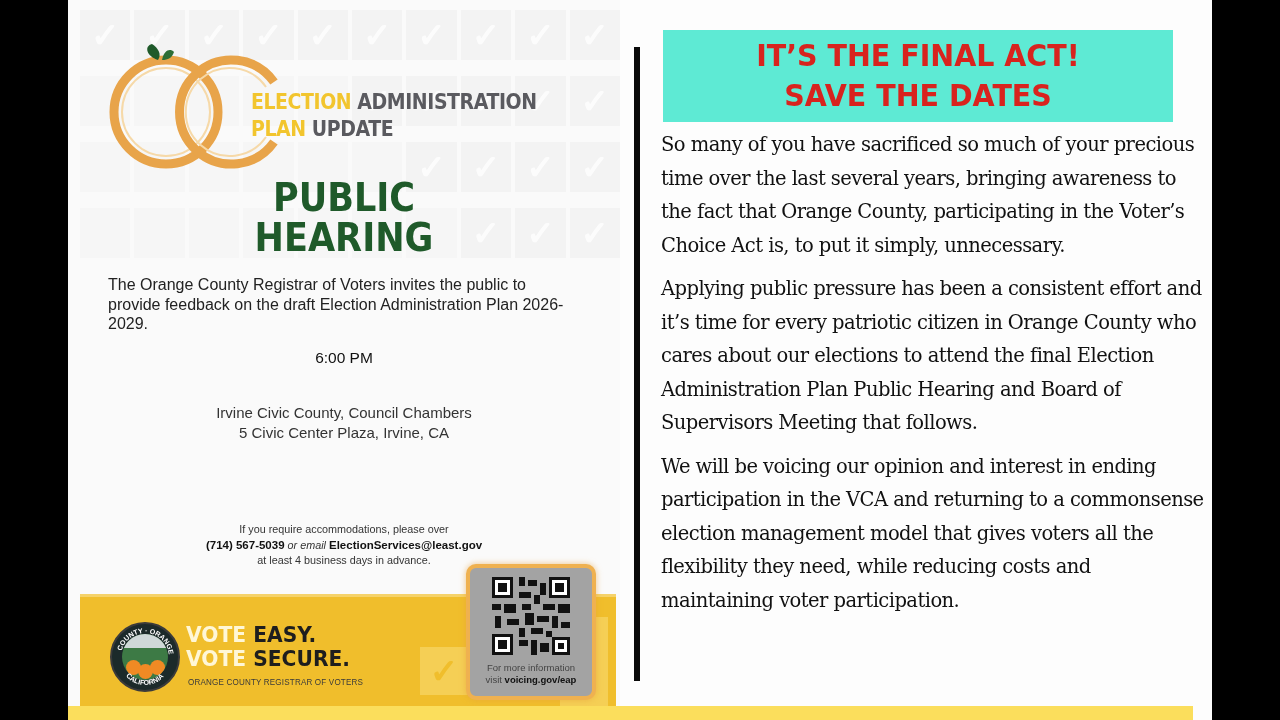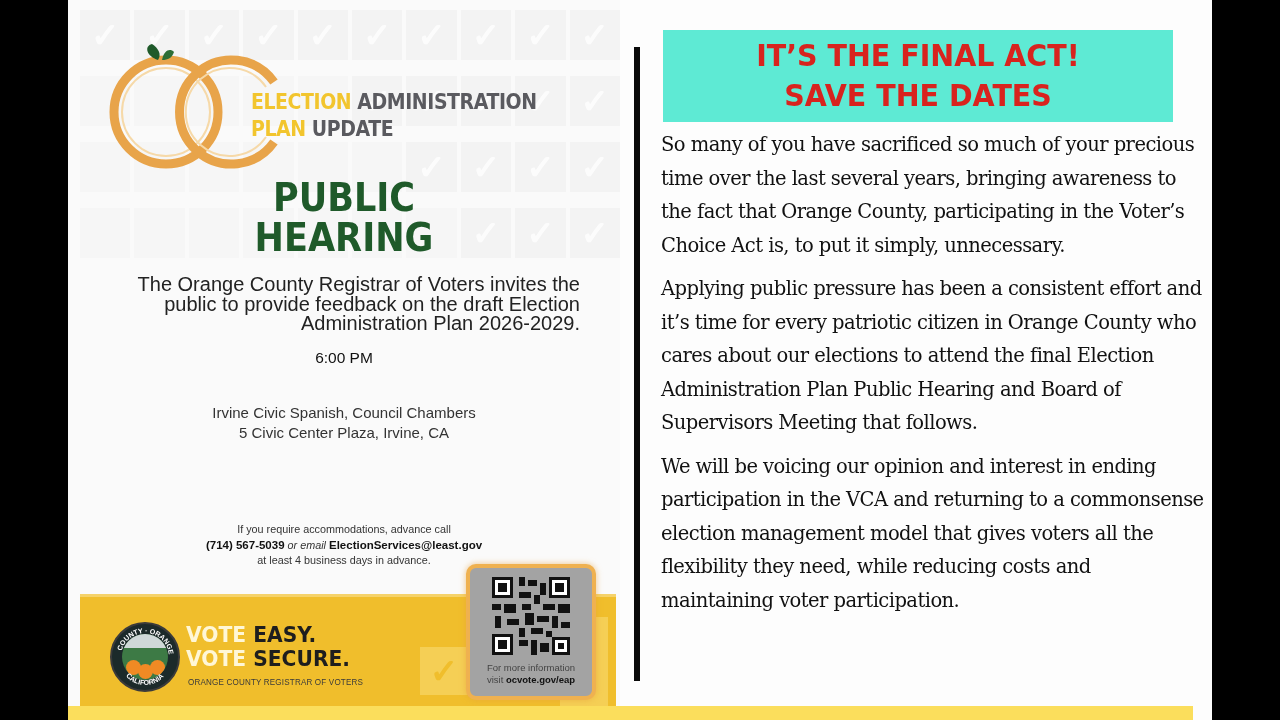--- a/index.html
+++ b/index.html
@@ -8,21 +8,21 @@
   
   .flyer { position:absolute; left:0; top:0; width:552px; height:720px; background:#fafafa; }
   .checkgrid { position:absolute; left:12px; top:10px; width:540px; height:260px; display:grid; grid-template-columns:repeat(10, 1fr); gap:4px; opacity:0.55; }
   .checkgrid div { background:#eeeeee; color:#ffffff; font-size:34px; font-weight:bold; display:flex; align-items:center; justify-content:center; height:50px; }
   .checkgrid div.fade { background:#f4f4f4; }
   .logo { position:absolute; left:38px; top:42px; width:180px; height:130px; }
   .logo-title { position:absolute; left:183px; top:88px; font-family:"DejaVu Sans", sans-serif; font-weight:bold; font-size:22px; line-height:27px; letter-spacing:-0.5px; transform:scaleX(0.86); transform-origin:left; white-space:nowrap; }
   .logo-title .y { color:#f2c52e; }
   .logo-title .g { color:#5a5a5f; }
   .ph { position:absolute; left:0; width:552px; text-align:center; top:178px; color:#1f5a2a; font-family:"DejaVu Sans", sans-serif; font-weight:bold; font-size:39px; line-height:40px; transform:scaleX(0.9); letter-spacing:0px; }
-  .intro { position:absolute; left:40px; width:472px; top:275px; text-align:right; font-size:20px; line-height:19.5px; color:#222; }
+  .intro { position:absolute; left:40px; width:472px; top:275px; text-align:left; font-size:16px; line-height:19.5px; color:#222; }
   .when { position:absolute; left:0; width:552px; top:347px; text-align:center; font-size:15.5px; line-height:21px; color:#111; }
   .where { position:absolute; left:0; width:552px; top:403px; text-align:center; font-size:15px; line-height:20px; color:#333; }
   .lang { position:absolute; left:30px; width:492px; top:459px; text-align:center; font-size:10.8px; line-height:15.5px; color:#333; }
   .acc { position:absolute; left:40px; width:472px; top:522px; text-align:center; font-size:10.8px; line-height:15.5px; color:#333; }
   .acc b { color:#111; font-size:11.5px; }
   .band { position:absolute; left:12px; top:594px; width:536px; height:112px; background:#f0be2c; border-top:3px solid #f5d26a; }
   .band .ghost { position:absolute; width:48px; height:48px; background:#f5cf55; color:#f0be2c; font-size:34px; font-weight:bold; display:flex; align-items:center; justify-content:center; }
   .seal { position:absolute; left:30px; top:25px; width:66px; height:66px; border-radius:50%; background:#1c2a2a; border:2px solid #3b3b3b; overflow:hidden; }
   .seal .inner { position:absolute; left:10px; top:10px; width:46px; height:46px; border-radius:50%; background:#3d7a45; overflow:hidden; }
   .seal .sky { position:absolute; left:0; top:0; width:46px; height:14px; background:#cfd8d8; }
@@ -113,27 +113,27 @@
       <div>HEARING</div>
     </div>
 
     <div class="intro">The Orange County Registrar of Voters invites the public to provide feedback on the draft Election Administration Plan 2026-2029.</div>
 
     <div class="when">
       <div>6:00 PM</div>
     </div>
 
     <div class="where">
-      <div>Irvine Civic Spanish, Council Chambers</div>
+      <div>Irvine Civic County, Council Chambers</div>
       <div>5 Civic Center Plaza, Irvine, CA</div>
     </div>
 
 
     <div class="acc">
-      <div>If you require accommodations, advance call</div>
+      <div>If you require accommodations, please over</div>
       <div><b>(714) 567-5039</b><i> or email </i><b>ElectionServices@least.gov</b></div>
       <div>at least 4 business days in advance.</div>
     </div>
 
     <div class="band">
       <div class="ghost" style="left:340px;top:50px;">✓</div>
       <div class="ghost" style="left:395px;top:20px;">✓</div>
       <div class="ghost" style="left:480px;top:20px;">✓</div>
       <div class="ghost" style="left:480px;top:62px;">✓</div>
 
@@ -192,21 +192,21 @@
           <rect x="18" y="18" width="2" height="2" fill="#111"></rect>
         <rect x="9" y="21" width="3" height="2" fill="#111"></rect>
           <rect x="13" y="21" width="2" height="5" fill="#111"></rect>
           <rect x="16" y="22" width="3" height="3" fill="#111"></rect>
         <rect x="20" y="20" width="6" height="6" fill="#111"></rect>
           <rect x="21" y="21" width="4" height="4" fill="#fff"></rect>
           <rect x="22" y="22" width="2" height="2" fill="#111"></rect>
       </svg>
       <div class="qrtext">
         <div>For more information</div>
-        <div><span>visit </span><b>ocvote.gov/eap</b></div>
+        <div><span>visit </span><b>voicing.gov/eap</b></div>
       </div>
     </div>
   </div>
 
   <div class="divider"></div>
 
   <div class="banner">
     <div class="l1">IT’S THE FINAL ACT!</div>
     <div>SAVE THE DATES</div>
   </div>

